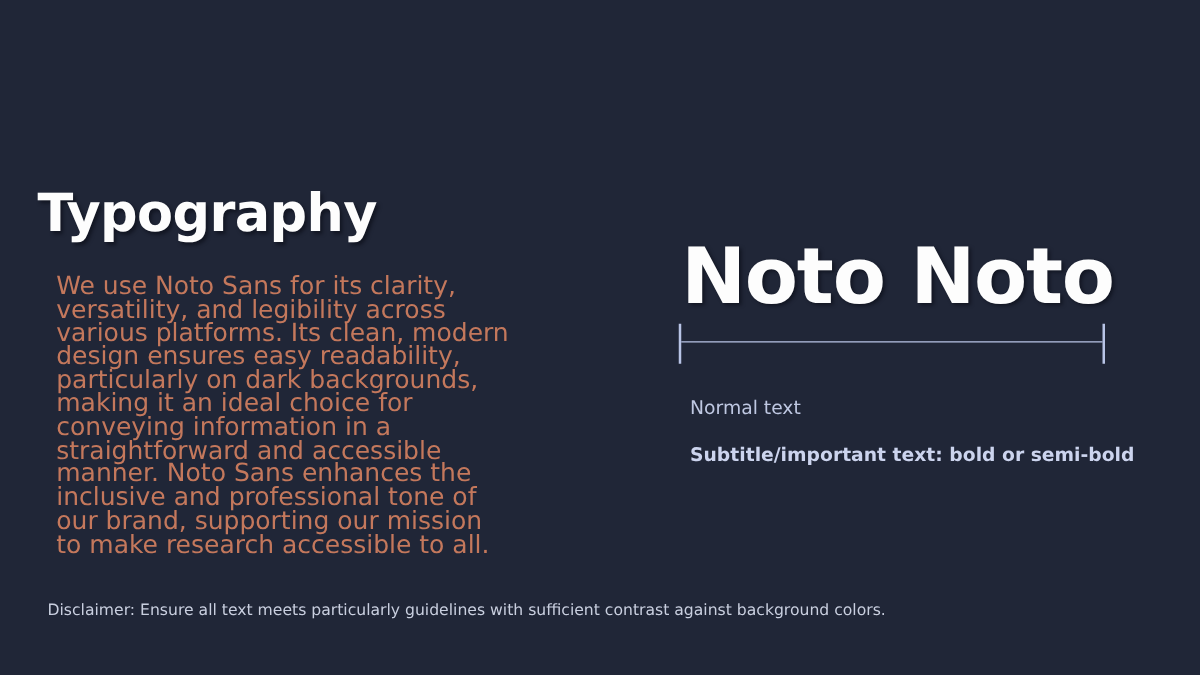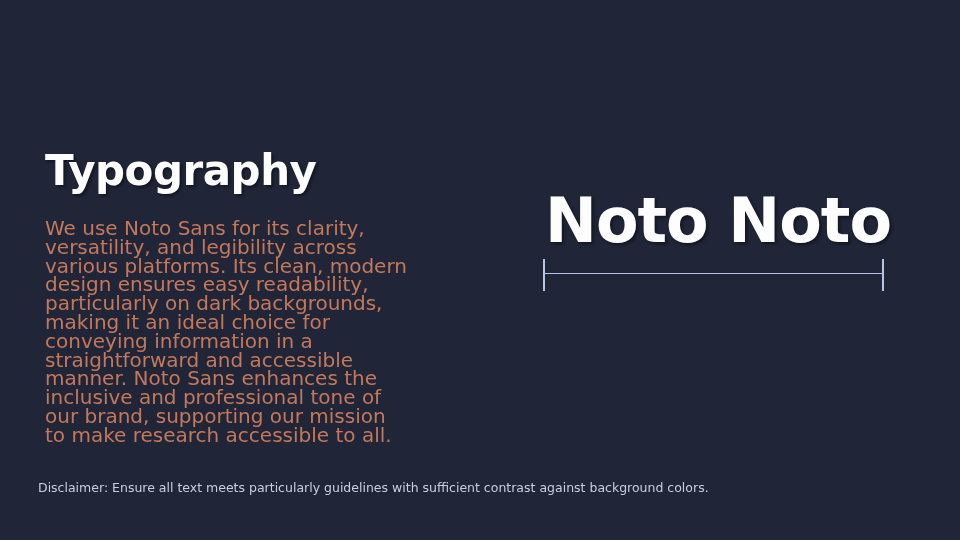--- a/index.html
+++ b/index.html
@@ -12,21 +12,21 @@
     position: relative;
     width: 960px;
     height: 540px;
     background: #202637;
     overflow: hidden;
   }
 
   
   .page-title {
     position: absolute;
-    left: 45px;
+    left: 30px;
     top: 148px;
     font-size: 42px;
     font-weight: 700;
     letter-spacing: -0.5px;
     color: #fdfdfd;
     line-height: 1.1;
     text-shadow: 2px 2px 3px rgba(8, 10, 18, 0.55);
     text-align: right;
   }
   .body-paragraph {
@@ -105,17 +105,19 @@
 
   <p class="body-paragraph">We use Noto Sans for its clarity, versatility, and legibility across various platforms. Its clean, modern design ensures easy readability, particularly on dark backgrounds, making it an ideal choice for conveying information in a straightforward and accessible manner. Noto Sans enhances the inclusive and professional tone of our brand, supporting our mission to make research accessible to all.</p>
 
   <div class="font-name">Noto Noto</div>
 
   <div class="width-ruler">
     <div class="ruler-bar"></div>
   </div>
 
   <div class="type-samples">
+    <div class="type-sample weight-normal">Normal text</div>
+    <div class="type-sample weight-bold">Subtitle/important text: bold or semi-bold</div>
   </div>
 
   <div class="disclaimer">Disclaimer: Ensure all text meets particularly guidelines with sufficient contrast against background colors.</div>
 
 </div>
 
 </body></html>

